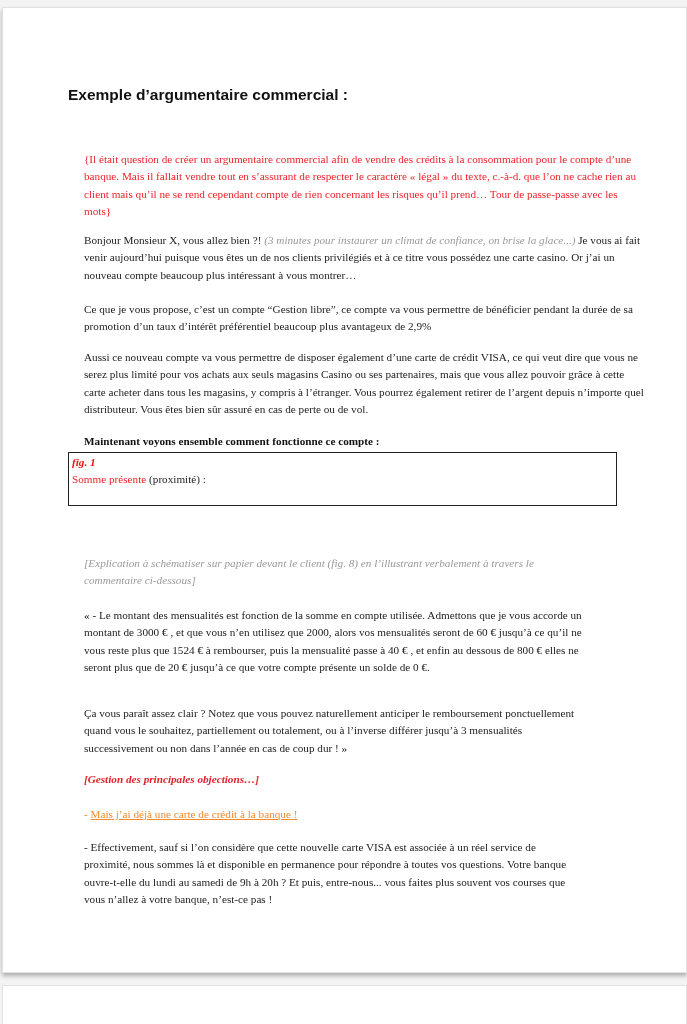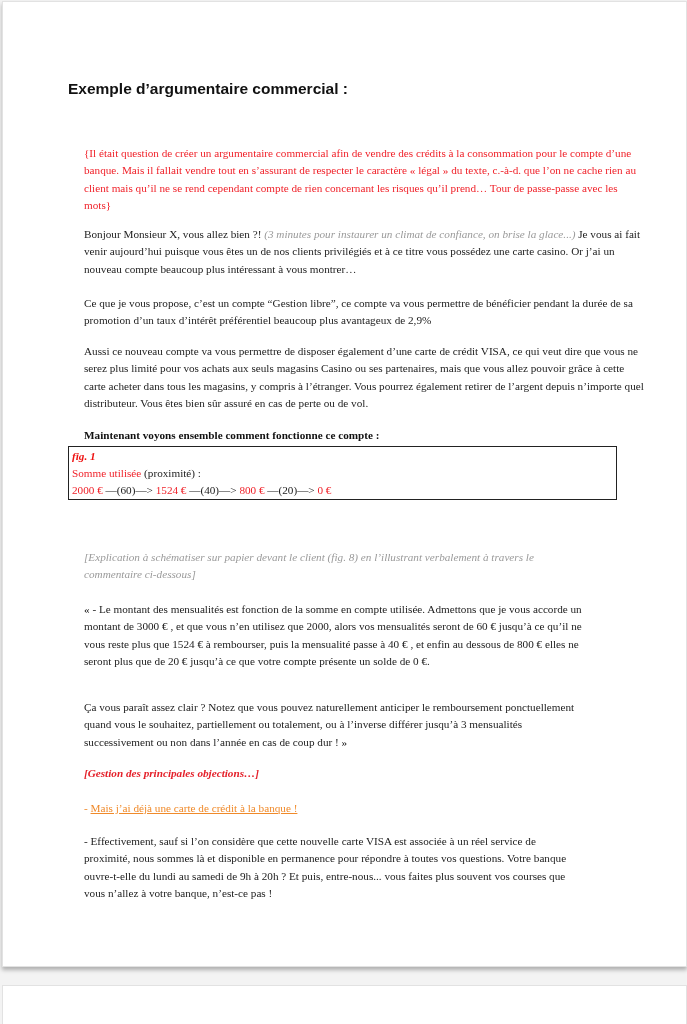--- a/index.html
+++ b/index.html
@@ -9,21 +9,21 @@
     position: relative;
     font-family: "Liberation Serif", serif;
   }
   .page {
     position: absolute;
     left: 2px; width: 683px;
     background: #ffffff;
     border: 1px solid #e2e2e2;
     box-shadow: 0 3px 4px rgba(0,0,0,0.28);
   }
-  #page1 { top: 1px; height: 964px; }
+  #page1 { top: 7px; height: 964px; }
   #page2 { top: 985px; height: 60px; box-shadow: none; }
   .content {
     position: absolute; left: 65px; width: 560px; top: 0;
     font-size: 11.2px; line-height: 17.4px; color: #222;
   }
   .title {
     position: absolute; top: 78px; left: 0;
     font-family: "Liberation Sans", sans-serif;
     font-weight: bold; font-size: 15.5px; color: #111;
     margin: 0; white-space: nowrap;
@@ -56,24 +56,21 @@
     <p class="para" style="top:208px;"><span>Bonjour Monsieur X, vous allez bien ?!</span> <span class="grey-it">(3 minutes pour instaurer un climat de confiance, on brise la glace...)</span> <span>Je vous ai fait venir aujourd’hui puisque vous êtes un de nos clients privilégiés et à ce titre vous possédez une carte casino. Or j’ai un nouveau compte beaucoup plus intéressant à vous montrer…</span></p>
 
     <p class="para" style="top:277px;">Ce que je vous propose, c’est un compte “Gestion libre”, ce compte va vous permettre de bénéficier pendant la durée de sa promotion d’un taux d’intérêt préférentiel beaucoup plus avantageux de 2,9%</p>
 
     <p class="para" style="top:325px;">Aussi ce nouveau compte va vous permettre de disposer également d’une carte de crédit VISA, ce qui veut dire que vous ne serez plus limité pour vos achats aux seuls magasins Casino ou ses partenaires, mais que vous allez pouvoir grâce à cette carte acheter dans tous les magasins, y compris à l’étranger. Vous pourrez également retirer de l’argent depuis n’importe quel distributeur. Vous êtes bien sûr assuré en cas de perte ou de vol.</p>
 
     <p class="para bold" style="top:409px;">Maintenant voyons ensemble comment fonctionne ce compte :</p>
 
     <div class="fig">
       <div class="figlabel">fig. 1</div>
-      <div><span class="red">Somme utilisée</span><span> (proximité) :</span></div>
-      <div>
-        <span class="red">2000 €</span><span> —(60)—&gt; </span><span class="red">1524 €</span><span> —(40)—&gt; </span><span class="red">800 €</span><span> —(20)—&gt; </span><span class="red">0 €</span>
-      </div>
+      <div><span class="red">Somme présente</span><span> (proximité) :</span></div>
     </div>
 
     <p class="para grey-it" style="top:531px; width:500px;">[Explication à schématiser sur papier devant le client (fig. 8) en l’illustrant verbalement à travers le commentaire ci-dessous]</p>
 
     <p class="para" style="top:583px; width:500px;">« - Le montant des mensualités est fonction de la somme en compte utilisée. Admettons que je vous accorde un montant de 3000 € , et que vous n’en utilisez que 2000, alors vos mensualités seront de 60 € jusqu’à ce qu’il ne vous reste plus que 1524 € à rembourser, puis la mensualité passe à 40 € , et enfin au dessous de 800 € elles ne seront plus que de 20 € jusqu’à ce que votre compte présente un solde de 0 €.</p>
 
     <p class="para" style="top:681px; width:500px;">Ça vous paraît assez clair ? Notez que vous pouvez naturellement anticiper le remboursement ponctuellement quand vous le souhaitez, partiellement ou totalement, ou à l’inverse différer jusqu’à 3 mensualités successivement ou non dans l’année en cas de coup dur ! »</p>
 
     <p class="para red-bi" style="top:747px;">[Gestion des principales objections…]</p>
 

